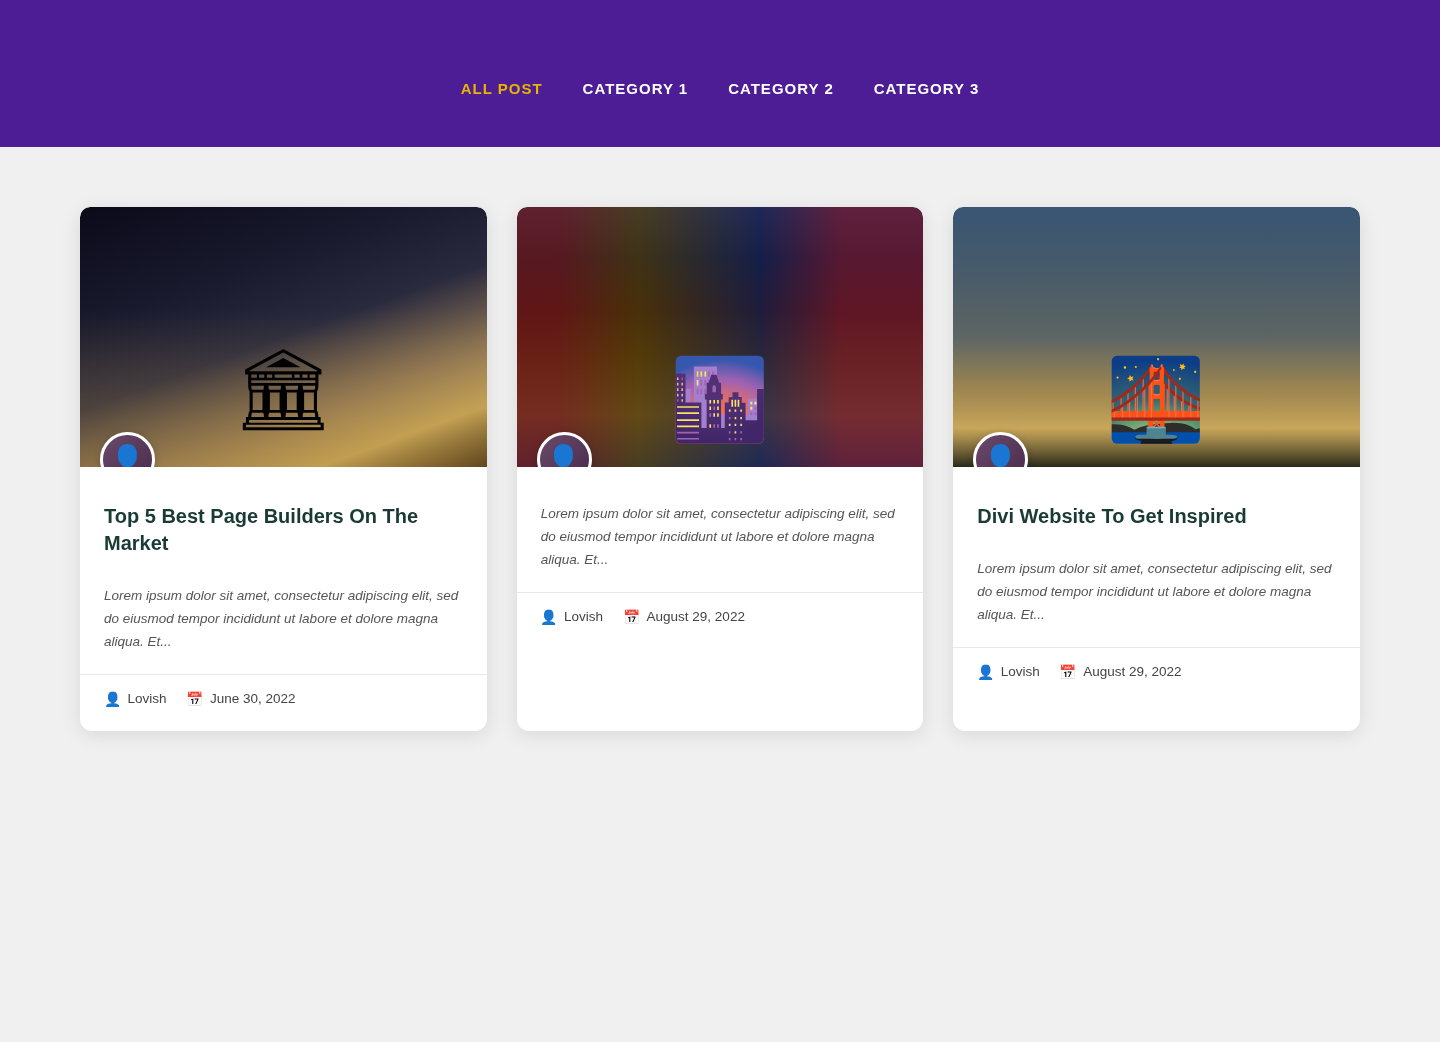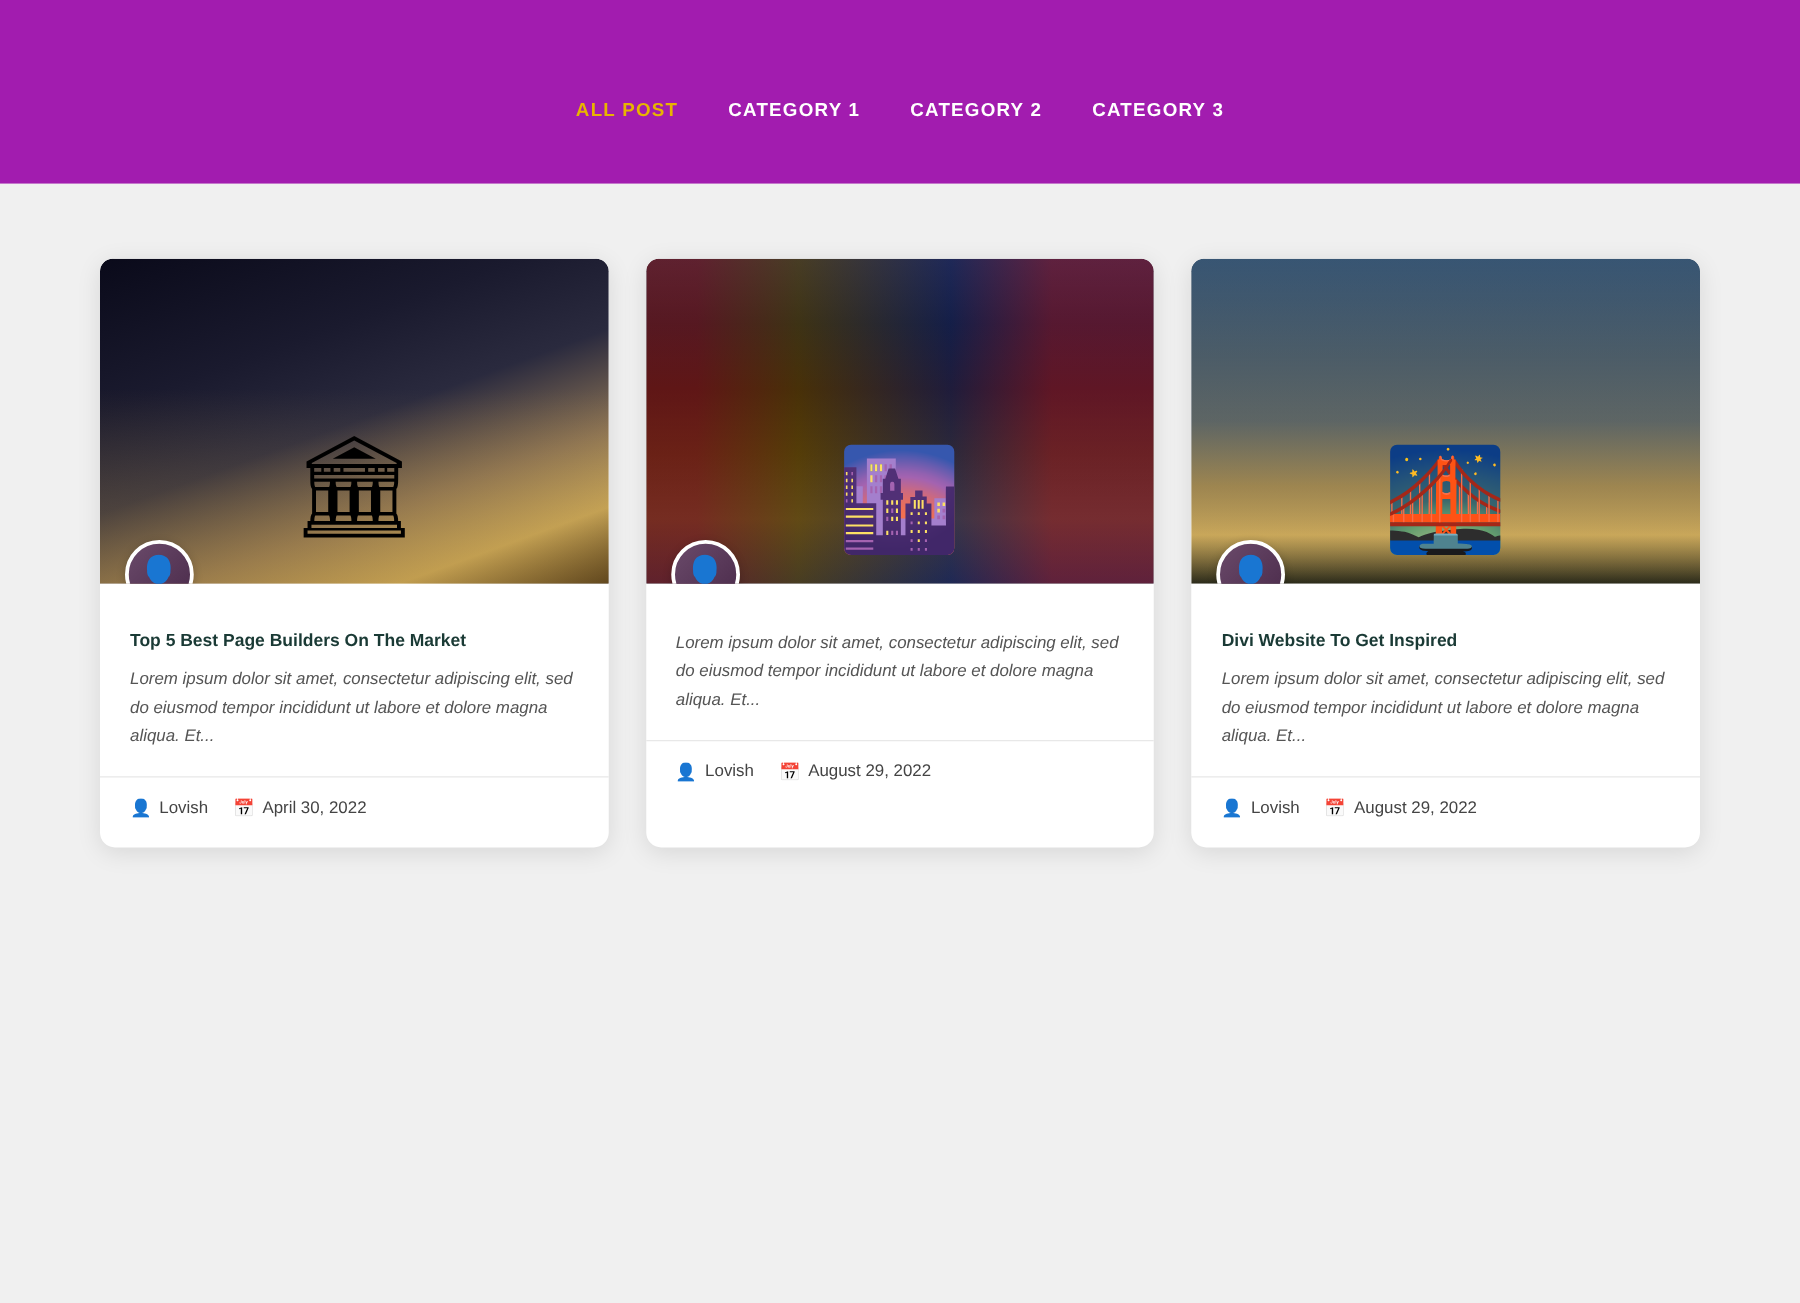--- a/index.html
+++ b/index.html
@@ -1,20 +1,20 @@
 <!DOCTYPE html>
 <html><head>
   <meta charset="utf-8">
   <style>
     * { margin: 0; padding: 0; box-sizing: border-box; }
     body { font-family: 'Segoe UI', Arial, sans-serif; background: #f0f0f0; }
 
     
     .header {
-      background: #a21caf;
+      background: #4c1d95;
       text-align: center;
       padding: 40px 20px 50px;
     }
     .header-blog-label {
       color: #e8b400;
       font-size: 14px;
       font-weight: 700;
       letter-spacing: 2px;
       text-transform: uppercase;
       margin-bottom: 10px;
@@ -159,24 +159,24 @@
       justify-content: center;
       font-size: 28px;
       box-shadow: 0 2px 8px rgba(0,0,0,0.2);
     }
 
     .card-body {
       padding: 36px 24px 0 24px;
     }
     .card-title {
       color: #1a3a35;
-      font-size: 14px;
+      font-size: 20px;
       font-weight: 800;
       line-height: 1.35;
-      margin-bottom: 10px;
+      margin-bottom: 28px;
     }
     .card-excerpt {
       color: #555555;
       font-size: 13.5px;
       line-height: 1.7;
       margin-bottom: 20px;
       font-style: italic;
     }
     .card-meta {
       display: flex;
@@ -225,21 +225,21 @@
           <h2 class="card-title">Top 5 Best Page Builders On The Market</h2>
           <p class="card-excerpt">Lorem ipsum dolor sit amet, consectetur adipiscing elit, sed do eiusmod tempor incididunt ut labore et dolore magna aliqua. Et...</p>
         </div>
         <div class="card-meta">
           <div class="meta-author">
             <span class="meta-icon">👤</span>
             <span>Lovish</span>
           </div>
           <div class="meta-date">
             <span class="meta-icon">📅</span>
-            <span>April 30, 2022</span>
+            <span>June 30, 2022</span>
           </div>
         </div>
       </div>
       <div class="card">
         <div class="card-image-wrapper">
           <div class="card-image img-times-square"></div>
           <div class="card-avatar">👤</div>
         </div>
         <div class="card-body">
           <p class="card-excerpt">Lorem ipsum dolor sit amet, consectetur adipiscing elit, sed do eiusmod tempor incididunt ut labore et dolore magna aliqua. Et...</p>

